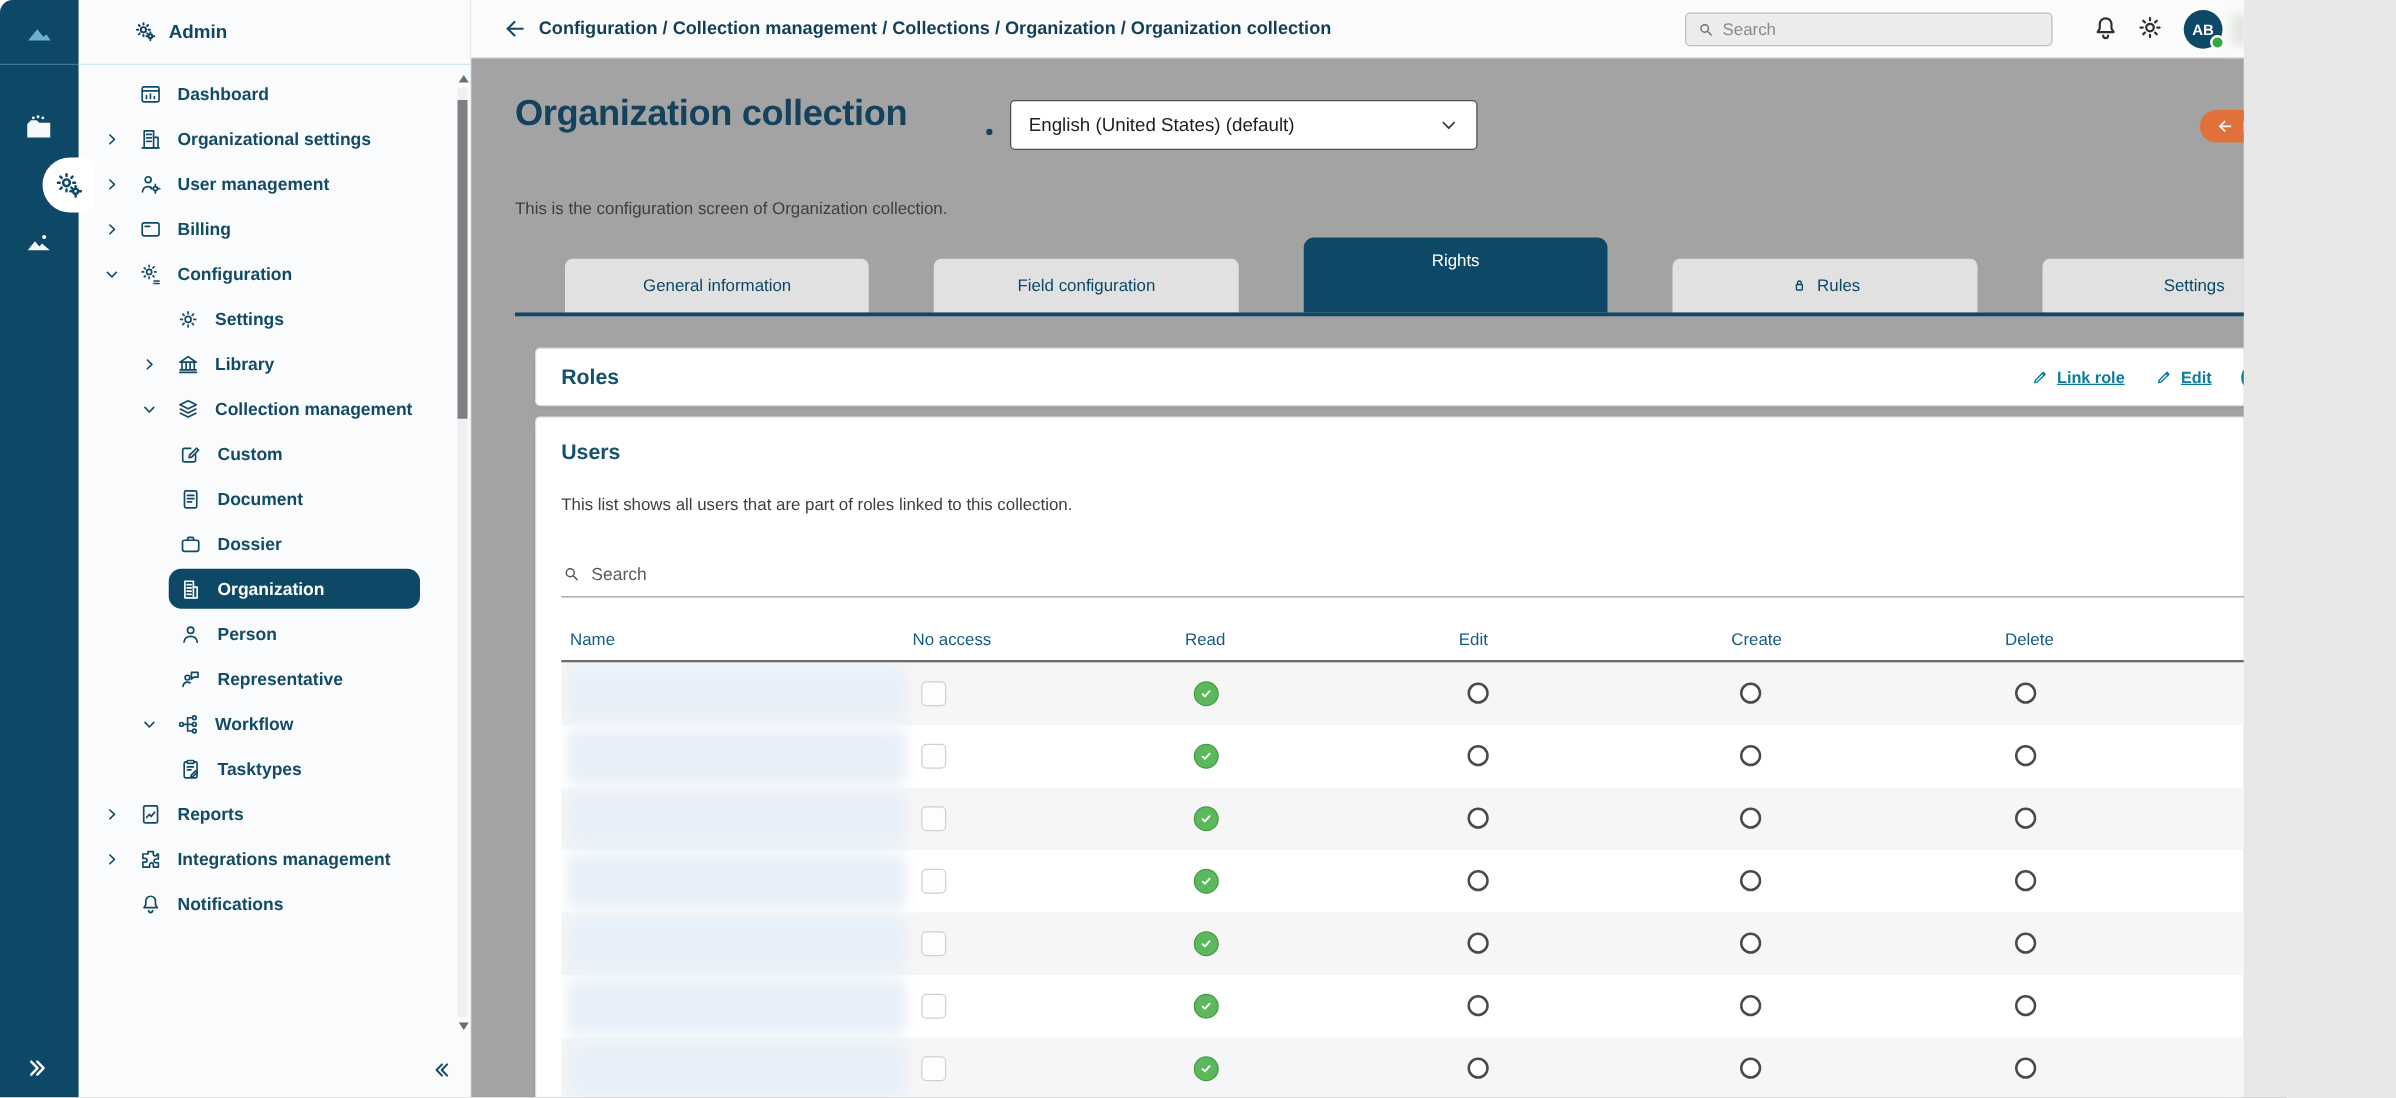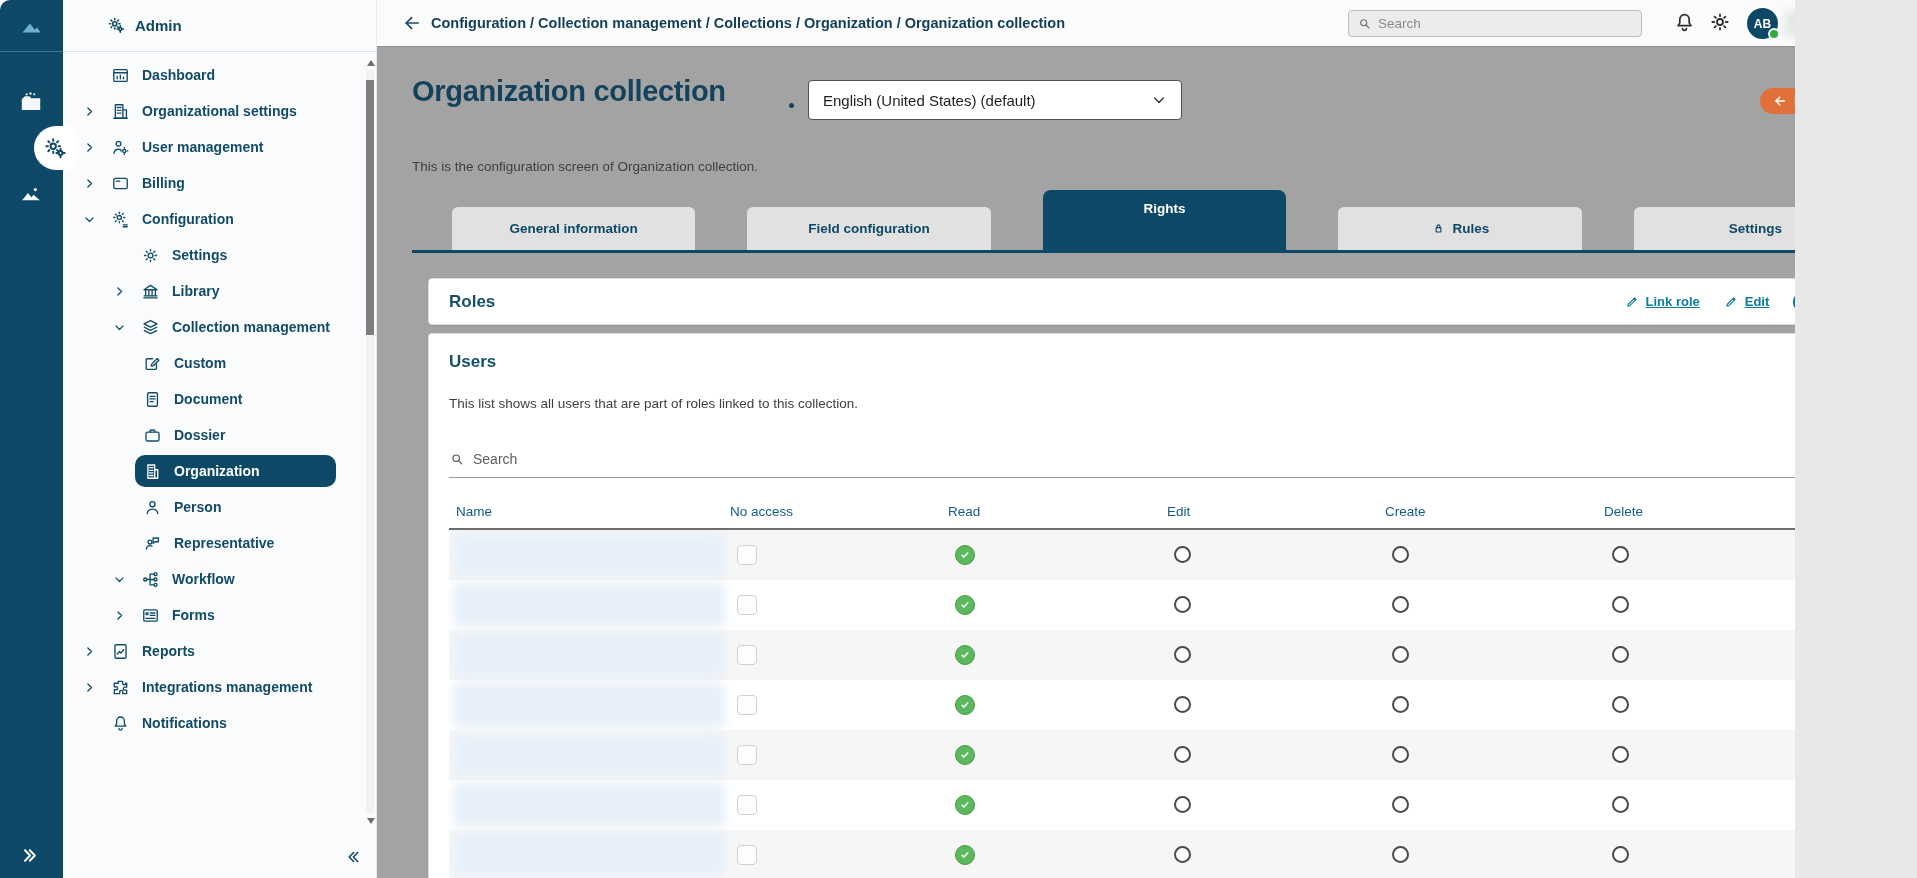--- a/index.html
+++ b/index.html
@@ -69,21 +69,21 @@
   .pg-lang { position:absolute; left:431px; top:33px; width:374px; height:40px; border:1px solid #4f4f4f; border-radius:4px;
     background:#fff; display:flex; align-items:center; padding:0 14px; font-size:15px; color:#1f1f1f; cursor:pointer; }
   .pg-lang .lang-chev { margin-left:auto; color:#333; }
   .pg-back { position:absolute; left:1383px; top:41px; height:26px; padding:0 13px; border:none; border-radius:13px;
     background:#e2703a; color:#fff; font-size:13px; font-weight:700; display:flex; align-items:center; gap:7px;
     cursor:pointer; font-family:"Liberation Sans",sans-serif;justify-content:space-between; }
   .pg-desc { position:absolute; left:35px; top:112px; font-size:13.5px; color:#3f3f3f; }
 
   .tabs { position:absolute; left:35px; top:143px; width:1465px; height:60px; display:flex; gap:12px; }
   .tab { flex:1; align-self:flex-end; height:43px; background:#e1e1e1; border-radius:6px 6px 0 0; display:flex;
-    align-items:center; justify-content:center; gap:7px; color:#0d4866; font-size:13.5px; font-weight:700; cursor:pointer;margin-left:40px; }
+    align-items:center; justify-content:center; gap:7px; color:#0d4866; font-size:13.5px; font-weight:400; cursor:pointer;margin-left:40px; }
   .tab.active { height:60px; background:#0d4866; color:#fff; border-radius:8px 8px 0 0; align-items:flex-start; padding-top:11px; }
   .tabline { position:absolute; left:35px; top:203px; width:1465px; height:3px; background:#0d4866; }
 
   .card { position:absolute; left:51px; width:1454px; background:#fff; border:1px solid #dcdcdc; border-radius:4px;
     box-shadow:0 1px 3px rgba(0,0,0,.07); }
   .roles-card { top:231px; height:47px; display:flex; align-items:center; padding:0 20px; }
   .sec-title { font-size:17px; font-weight:700; color:#14506b; }
   .roles-actions { margin-left:auto; display:flex; align-items:center; gap:24px; }
   .tlink { display:flex; align-items:flex-end; gap:6px; color:#0b7c99; font-size:13px; font-weight:700; cursor:pointer; }
   .tlink u { text-decoration:underline; }
@@ -345,34 +345,31 @@
             <svg width="19" height="19" viewBox="0 0 24 24" fill="none" stroke="currentColor" stroke-width="1.7" stroke-linecap="round" stroke-linejoin="round">
               <circle cx="5.3" cy="12" r="1.9"></circle>
               <circle cx="18.3" cy="5.3" r="1.9"></circle>
               <circle cx="18.3" cy="12" r="1.9"></circle>
               <circle cx="18.3" cy="18.7" r="1.9"></circle>
               <path d="M7.2 12h9.2M11.5 12V5.3h4.9M11.5 12v6.7h4.9"></path>
             </svg>
           </span>
           <span class="nlabel">Workflow</span>
         </div>
-        <div class="nav-item lvl1">
-          <span class="chev">
-            <svg width="13" height="13" viewBox="0 0 24 24" fill="none" stroke="currentColor" stroke-width="2.4" stroke-linecap="round" stroke-linejoin="round">
-              <path d="M9 5.5l6.8 6.5L9 18.5"></path>
-            </svg>
-          </span>
-          <span class="nico">
-            <svg width="19" height="19" viewBox="0 0 24 24" fill="none" stroke="currentColor" stroke-width="1.7" stroke-linecap="round" stroke-linejoin="round">
-              <rect x="3.5" y="4.8" width="17" height="14.4" rx="1.5"></rect>
-              <circle cx="7.6" cy="9.8" r="1.4"></circle>
-              <path d="M11.6 8.8h5.9M11.6 11.8h5.9M6.2 15.6h11.6"></path>
-            </svg>
-          </span>
-          <span class="nlabel">Forms</span>
+        <div class="nav-item lvl2">
+          <span class="chev"></span>
+          <span class="nico">
+            <svg width="19" height="19" viewBox="0 0 24 24" fill="none" stroke="currentColor" stroke-width="1.7" stroke-linecap="round" stroke-linejoin="round">
+              <path d="M15.5 4.5H17A1.5 1.5 0 0118.5 6v13A1.5 1.5 0 0117 20.5H7A1.5 1.5 0 015.5 19V6A1.5 1.5 0 017 4.5h1.5"></path>
+              <rect x="8.5" y="3" width="7" height="3" rx="1"></rect>
+              <path d="M8.8 9.5h6M8.8 12.5h3.5"></path>
+              <path d="M12.7 17.8l4.3-4.3 1.6 1.6-4.3 4.3-2.1.5z"></path>
+            </svg>
+          </span>
+          <span class="nlabel">Tasktypes</span>
         </div>
         <div class="nav-item lvl0">
           <span class="chev">
             <svg width="13" height="13" viewBox="0 0 24 24" fill="none" stroke="currentColor" stroke-width="2.4" stroke-linecap="round" stroke-linejoin="round">
               <path d="M9 5.5l6.8 6.5L9 18.5"></path>
             </svg>
           </span>
           <span class="nico">
             <svg width="19" height="19" viewBox="0 0 24 24" fill="none" stroke="currentColor" stroke-width="1.7" stroke-linecap="round" stroke-linejoin="round">
               <rect x="5" y="3.5" width="14" height="17" rx="1.5"></rect>

